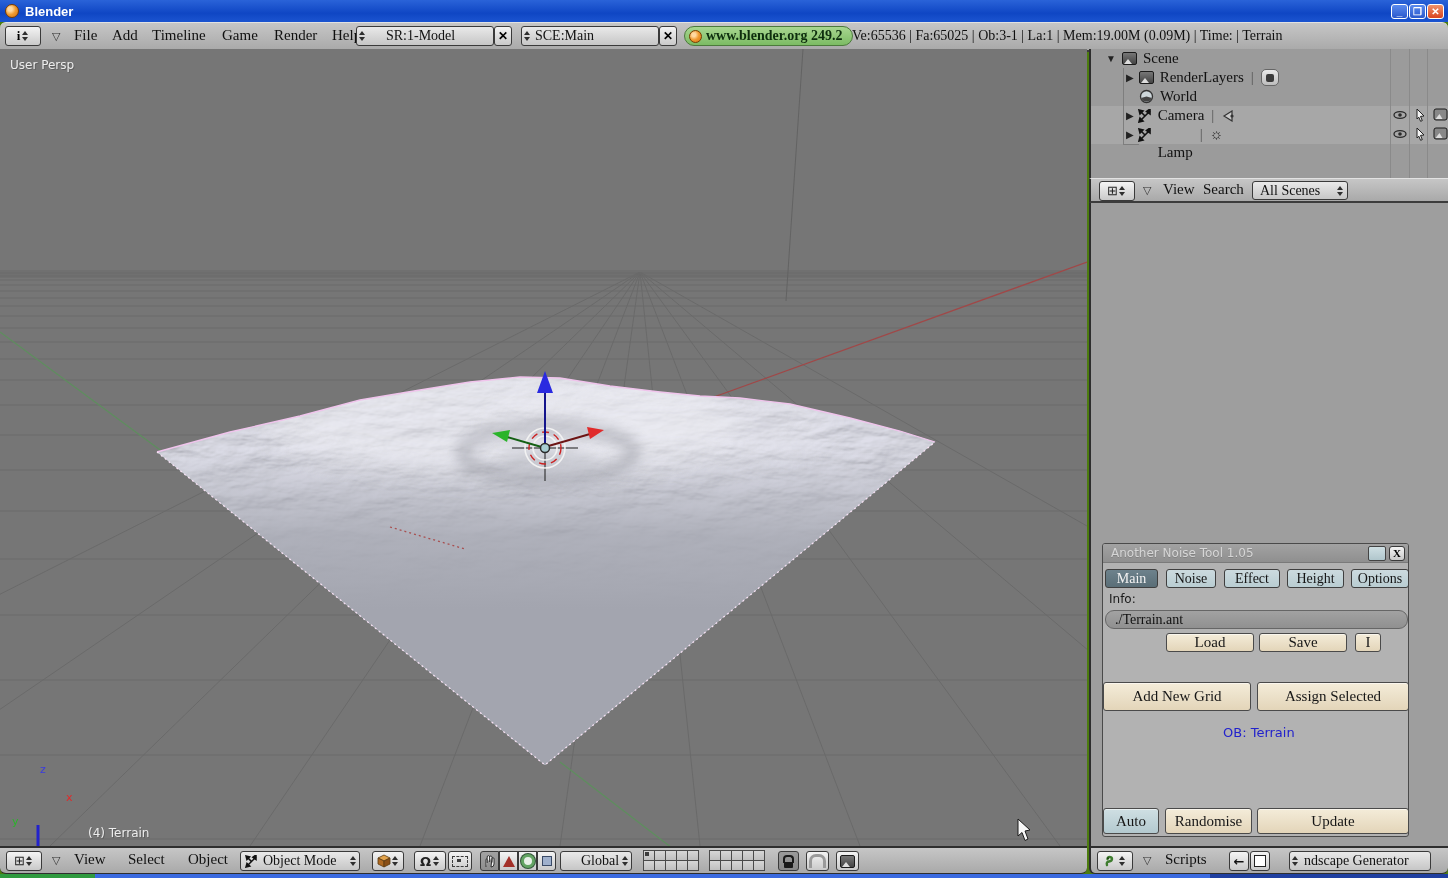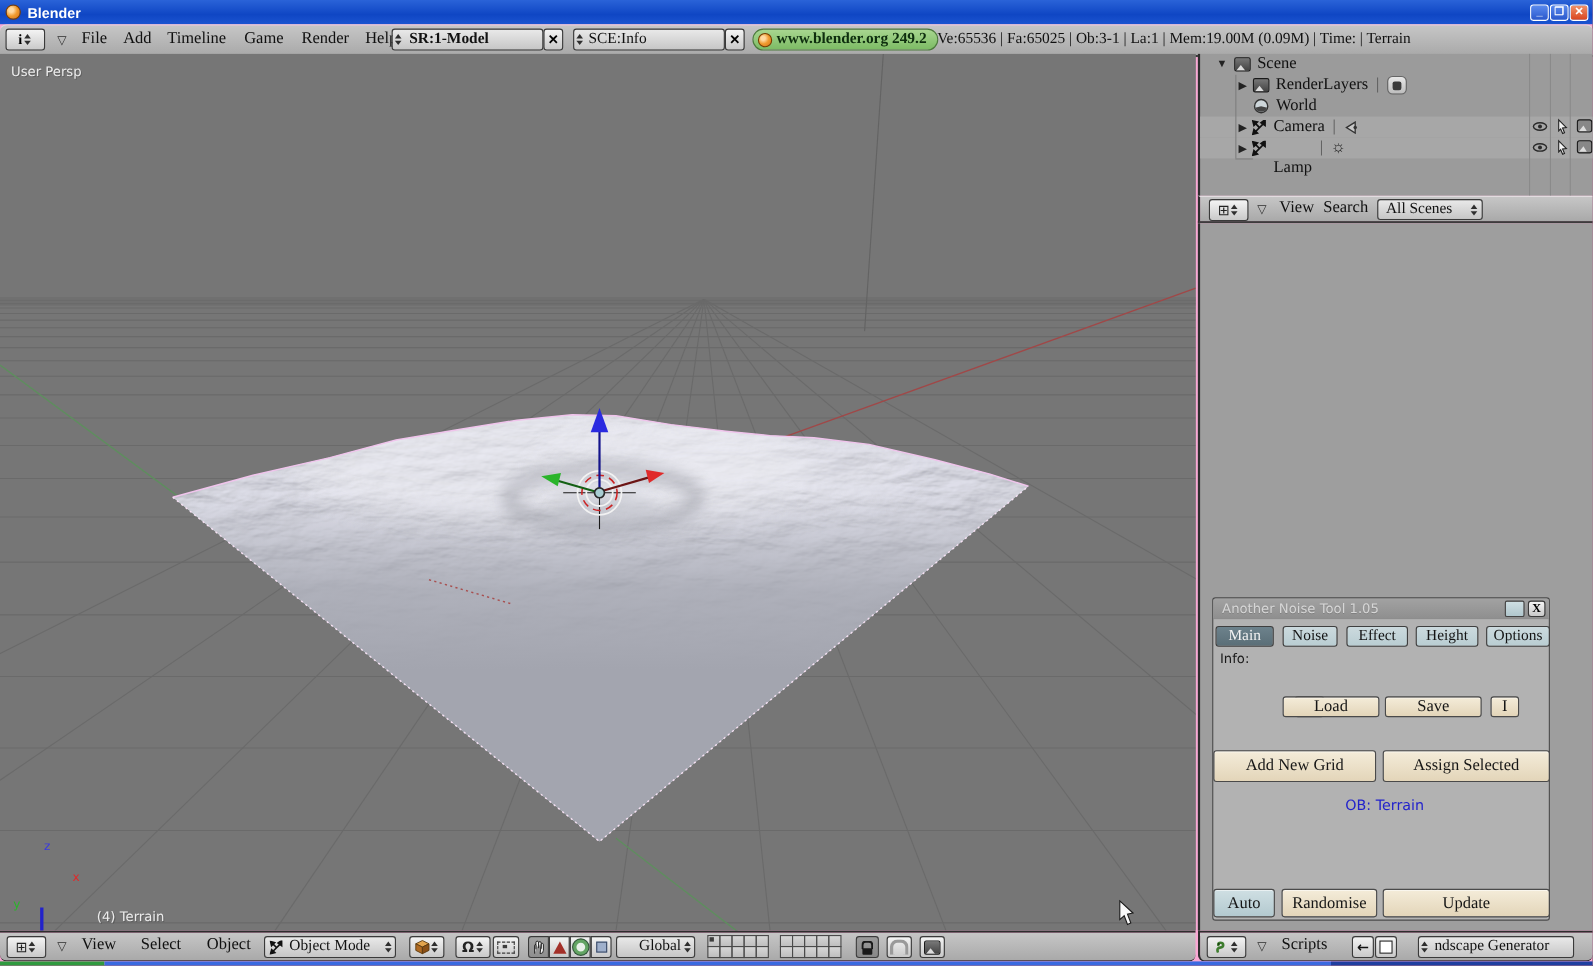--- a/index.html
+++ b/index.html
@@ -1,16 +1,16 @@
 <!DOCTYPE html>
 <html><head>
 <meta charset="utf-8">
 <style>
   html,body{margin:0;padding:0;background:#222;}
-  #screen{position:relative;width:1448px;height:878px;background:#f9a8d4;overflow:hidden;
+  #screen{position:relative;width:1448px;height:878px;background:#4d7c0f;overflow:hidden;
           font-family:"Liberation Serif",serif;-webkit-font-smoothing:antialiased;}
   .abs{position:absolute;}
   
   #titlebar{left:0;top:0;width:1448px;height:22px;
     background:linear-gradient(#2a63d8,#0f46c4 60%,#1b54d0);display:flex;align-items:center;}
   #titlebar .t{color:#fff;font-family:"Liberation Sans",sans-serif;font-weight:bold;font-size:13px;margin-left:6px;}
   .blogo{width:14px;height:14px;border-radius:50%;background:radial-gradient(circle at 35% 35%,#ffd9a0 18%,#f09a2e 50%,#d4731a 100%);
      border:1px solid #7a3c00;box-sizing:border-box;margin-left:5px;}
   .winbtn{width:17px;height:15px;border:1px solid #fff;border-radius:3px;color:#fff;
      font:bold 10px "Liberation Sans",sans-serif;display:flex;align-items:center;justify-content:center;box-sizing:border-box;}
@@ -97,30 +97,30 @@
     <span class="abs menu" style="left:152px;top:4px;">Timeline</span>
     <span class="abs menu" style="left:222px;top:4px;">Game</span>
     <span class="abs menu" style="left:274px;top:4px;">Render</span>
     <span class="abs menu" style="left:332px;top:4px;">Help</span>
 
     <div class="abs ddl" style="left:356px;top:3px;width:138px;height:20px;">
       <span class="spn">
           <i class="up"></i>
           <i class="dn"></i>
         </span>
-      <span style="margin-left:6px;font-weight:bold;">SR:1-Model</span>
+      <span style="margin-left:20px;">SR:1-Model</span>
     </div>
     <div class="abs wbtn" style="left:494px;top:3px;width:18px;height:20px;font:bold 12px 'Liberation Sans',sans-serif;">✕</div>
 
     <div class="abs ddl" style="left:521px;top:3px;width:138px;height:20px;">
       <span class="spn">
           <i class="up"></i>
           <i class="dn"></i>
         </span>
-      <span style="margin-left:4px;">SCE:Info</span>
+      <span style="margin-left:4px;">SCE:Main</span>
     </div>
     <div class="abs wbtn" style="left:659px;top:3px;width:18px;height:20px;font:bold 12px 'Liberation Sans',sans-serif;">✕</div>
 
     <div class="abs" style="left:684px;top:3px;height:20px;padding:0 10px 0 4px;border-radius:10px;background:linear-gradient(#a8d690,#7cbb64);border:1px solid #4c7a3c;display:flex;align-items:center;box-sizing:border-box;">
       <span class="blogo" style="margin-left:0;width:13px;height:13px;"></span>
       <span style="font-size:14px;color:#0e2e0e;margin-left:4px;font-weight:bold;">www.blender.org 249.2</span>
     </div>
     <span class="abs" style="left:852px;top:5px;font-size:14px;color:#101010;">Ve:65536 | Fa:65025 | Ob:3-1 | La:1 | Mem:19.00M (0.09M)  | Time: | Terrain</span>
   </div>
 
@@ -366,20 +366,23 @@
       </div>
 
       <div class="ntab tab-active" style="left:2px;width:53px;">Main</div>
       <div class="ntab" style="left:63px;width:50px;">Noise</div>
       <div class="ntab" style="left:121px;width:56px;">Effect</div>
       <div class="ntab" style="left:184px;width:57px;">Height</div>
       <div class="ntab" style="left:248px;width:58px;">Options</div>
 
       <span class="abs" style="left:6px;top:48px;font:12px 'DejaVu Sans',sans-serif;color:#1a1a1a;">Info:</span>
 
+      <div class="abs" style="left:2px;top:66px;width:303px;height:19px;background:linear-gradient(#a2a2a2,#909090);border:1px solid #666;border-radius:9px;display:flex;align-items:center;padding-left:9px;box-sizing:border-box;font-size:14px;color:#111;">
+        <span>./Terrain.ant</span>
+      </div>
 
       <div class="abs bge" style="left:30px;top:89px;width:27px;height:19px;margin-left:44px;">Sel</div>
       <div class="abs bge" style="left:63px;top:89px;width:88px;height:19px;">Load</div>
       <div class="abs bge" style="left:156px;top:89px;width:88px;height:19px;">Save</div>
       <div class="abs bge" style="left:252px;top:89px;width:26px;height:19px;">I</div>
 
       <div class="abs bge" style="left:0px;top:138px;width:148px;height:29px;">Add New Grid</div>
       <div class="abs bge" style="left:154px;top:138px;width:152px;height:29px;">Assign Selected</div>
 
       <span class="abs" style="left:120px;top:181px;width:150px;font:13px 'DejaVu Sans',sans-serif;color:#2222cc;">OB: Terrain</span>

